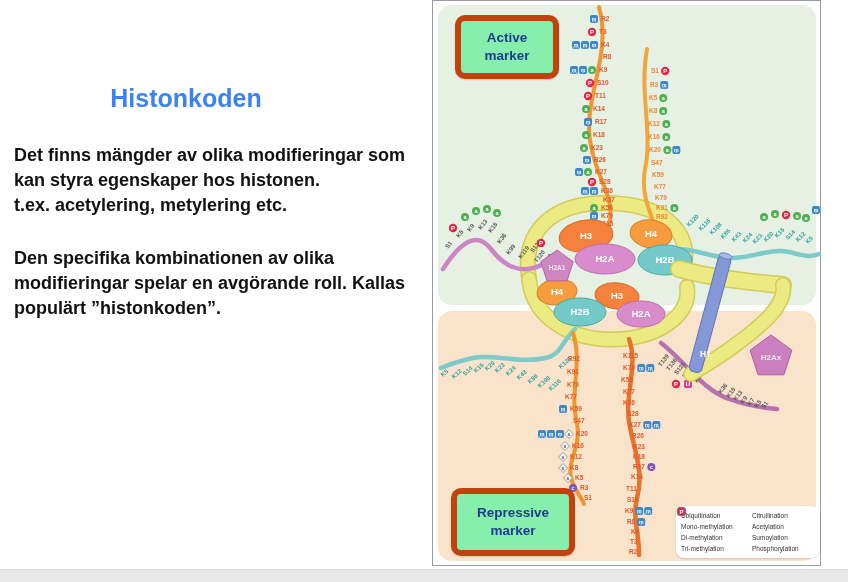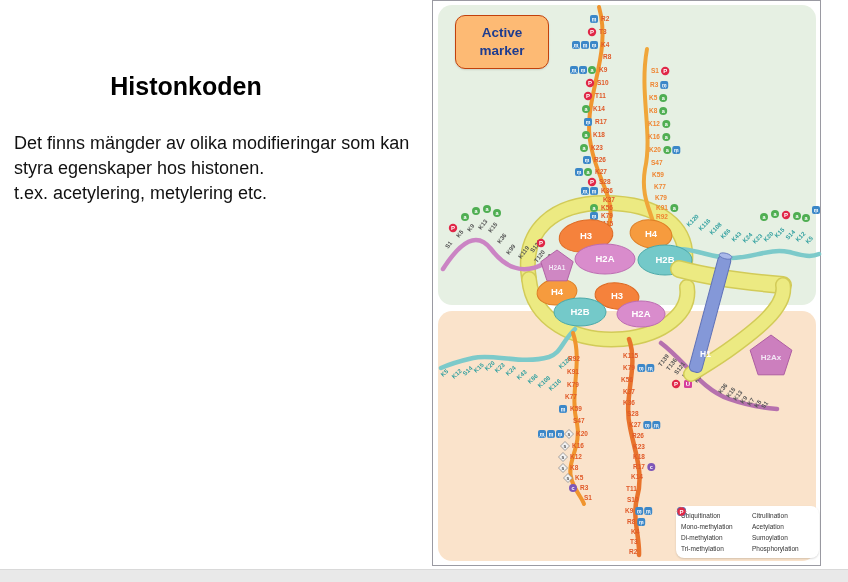--- a/index.html
+++ b/index.html
@@ -1,24 +1,24 @@
 <!DOCTYPE html>
 <html><head>
 <meta charset="utf-8">
 <style>
   html,body{margin:0;padding:0;background:#fff;}
   .stage{position:relative;width:848px;height:582px;background:#ffffff;overflow:hidden;
          font-family:"Liberation Sans",sans-serif;}
   .text-col{position:absolute;left:14px;top:64px;width:424px;color:#111;}
-  .text-col h1{font-size:25px;font-weight:bold;text-align:center;margin:8px 90px 30px 10px;color:#000000;}
-  .text-col p{font-size:18px;line-height:25px;margin:0 12px 28px 0;white-space:pre-line;}
+  .text-col h1{font-size:25px;font-weight:bold;text-align:center;margin:20px 90px 30px 10px;color:#3b82f6;}
+  .text-col p{font-size:18px;line-height:25px;margin:0 12px 28px 0;white-space:pre-line;font-weight:bold;}
   .figure{position:absolute;left:432px;top:0;width:389px;height:566px;background:#fff;
           border:1px solid #9a9aa2;box-sizing:border-box;}
   .figure svg{position:absolute;left:0;top:0;}
-  .marker-box{position:absolute;background:#fdba74;border:1px solid #c2410c;border-radius:10px;
+  .marker-box{position:absolute;background:#86efac;border:6px solid #c2410c;border-radius:10px;
               box-shadow:0 1px 2px rgba(0,0,0,0.12);display:flex;align-items:center;justify-content:center;
               color:#1e3c8f;font-weight:bold;font-size:13.5px;line-height:1.3;text-align:center;z-index:2;}
   .marker-box.active{left:22px;top:14px;width:92px;height:52px;}
   .marker-box.active span{width:62px;}
   .marker-box.repressive{left:18px;top:487px;width:112px;height:56px;}
   .marker-box.repressive span{width:84px;}
   .legend{position:absolute;left:243px;top:505px;width:143px;height:52px;background:#fff;border-radius:8px;
           box-shadow:0 1px 2px rgba(0,0,0,0.15);z-index:2;padding:4px 5px;box-sizing:border-box;
           display:grid;grid-template-rows:repeat(4,1fr);grid-auto-flow:column;column-gap:4px;}
   .legend-row{display:flex;align-items:center;gap:3px;font-size:6.5px;color:#333;white-space:nowrap;}
@@ -27,20 +27,21 @@
                 border-top:1px solid #d9d9d9;}
 </style>
 </head>
 <body>
 
 <div class="stage">
   <div class="text-col">
     <h1>Histonkoden</h1>
     <p>Det finns mängder av olika modifieringar som kan styra egenskaper hos histonen.
 t.ex. acetylering, metylering etc.</p>
+    <p>Den specifika kombinationen av olika modifieringar spelar en avgörande roll. Kallas populärt ”histonkoden”.</p>
   </div>
 
   <div class="figure">
     <svg id="diagram-svg" width="389" height="566" viewBox="0 0 389 566">
         <rect x="5" y="4" width="378" height="300" rx="14" fill="#e6f0e3"></rect>
         <rect x="5" y="310" width="378" height="250" rx="14" fill="#fae3cb"></rect>
         <path d="M 96,278 C 88,228 122,202 172,202 C 226,202 256,226 252,262" stroke="#d2cb58" stroke-width="16" fill="none" stroke-linecap="round"></path>
         <path d="M 96,278 C 88,228 122,202 172,202 C 226,202 256,226 252,262" stroke="#ecea82" stroke-width="13" fill="none" stroke-linecap="round"></path>
         <path d="M 96,278 C 100,318 140,342 190,338 C 230,334 258,312 254,286" stroke="#d2cb58" stroke-width="16" fill="none" stroke-linecap="round"></path>
         <path d="M 96,278 C 100,318 140,342 190,338 C 230,334 258,312 254,286" stroke="#ecea82" stroke-width="13" fill="none" stroke-linecap="round"></path>
@@ -402,20 +403,23 @@
           <text x="124" y="269" font-size="6.5" font-weight="bold" fill="#f3e6f5" text-anchor="middle">H2A1</text>
         </g>
         <g>
           <polygon points="338.0,334.0 358.9,349.2 350.9,373.8 325.1,373.8 317.1,349.2" fill="#cc7fbe" stroke="#ae5da2" stroke-width="1"></polygon>
           <text x="338" y="359" font-size="8" font-weight="bold" fill="#f3e6f5" text-anchor="middle">H2Ax</text>
         </g>
       </svg>
     <div class="marker-box active">
       <span>Active marker</span>
     </div>
+    <div class="marker-box repressive">
+      <span>Repressive marker</span>
+    </div>
     <div class="legend" id="legend-grid">
         <div class="legend-row">
           <svg width="11" height="11" viewBox="-5.5 -5.5 11 11">
             <rect x="-4" y="-4" width="8" height="8" rx="1.5" fill="#d63f9b"></rect>
             <text x="0" y="2.2" font-size="6" font-weight="bold" fill="#fff" text-anchor="middle">U</text>
           </svg>
           <span>Ubiquitination</span>
         </div>
         <div class="legend-row">
           <svg width="11" height="11" viewBox="-5.5 -5.5 11 11">

